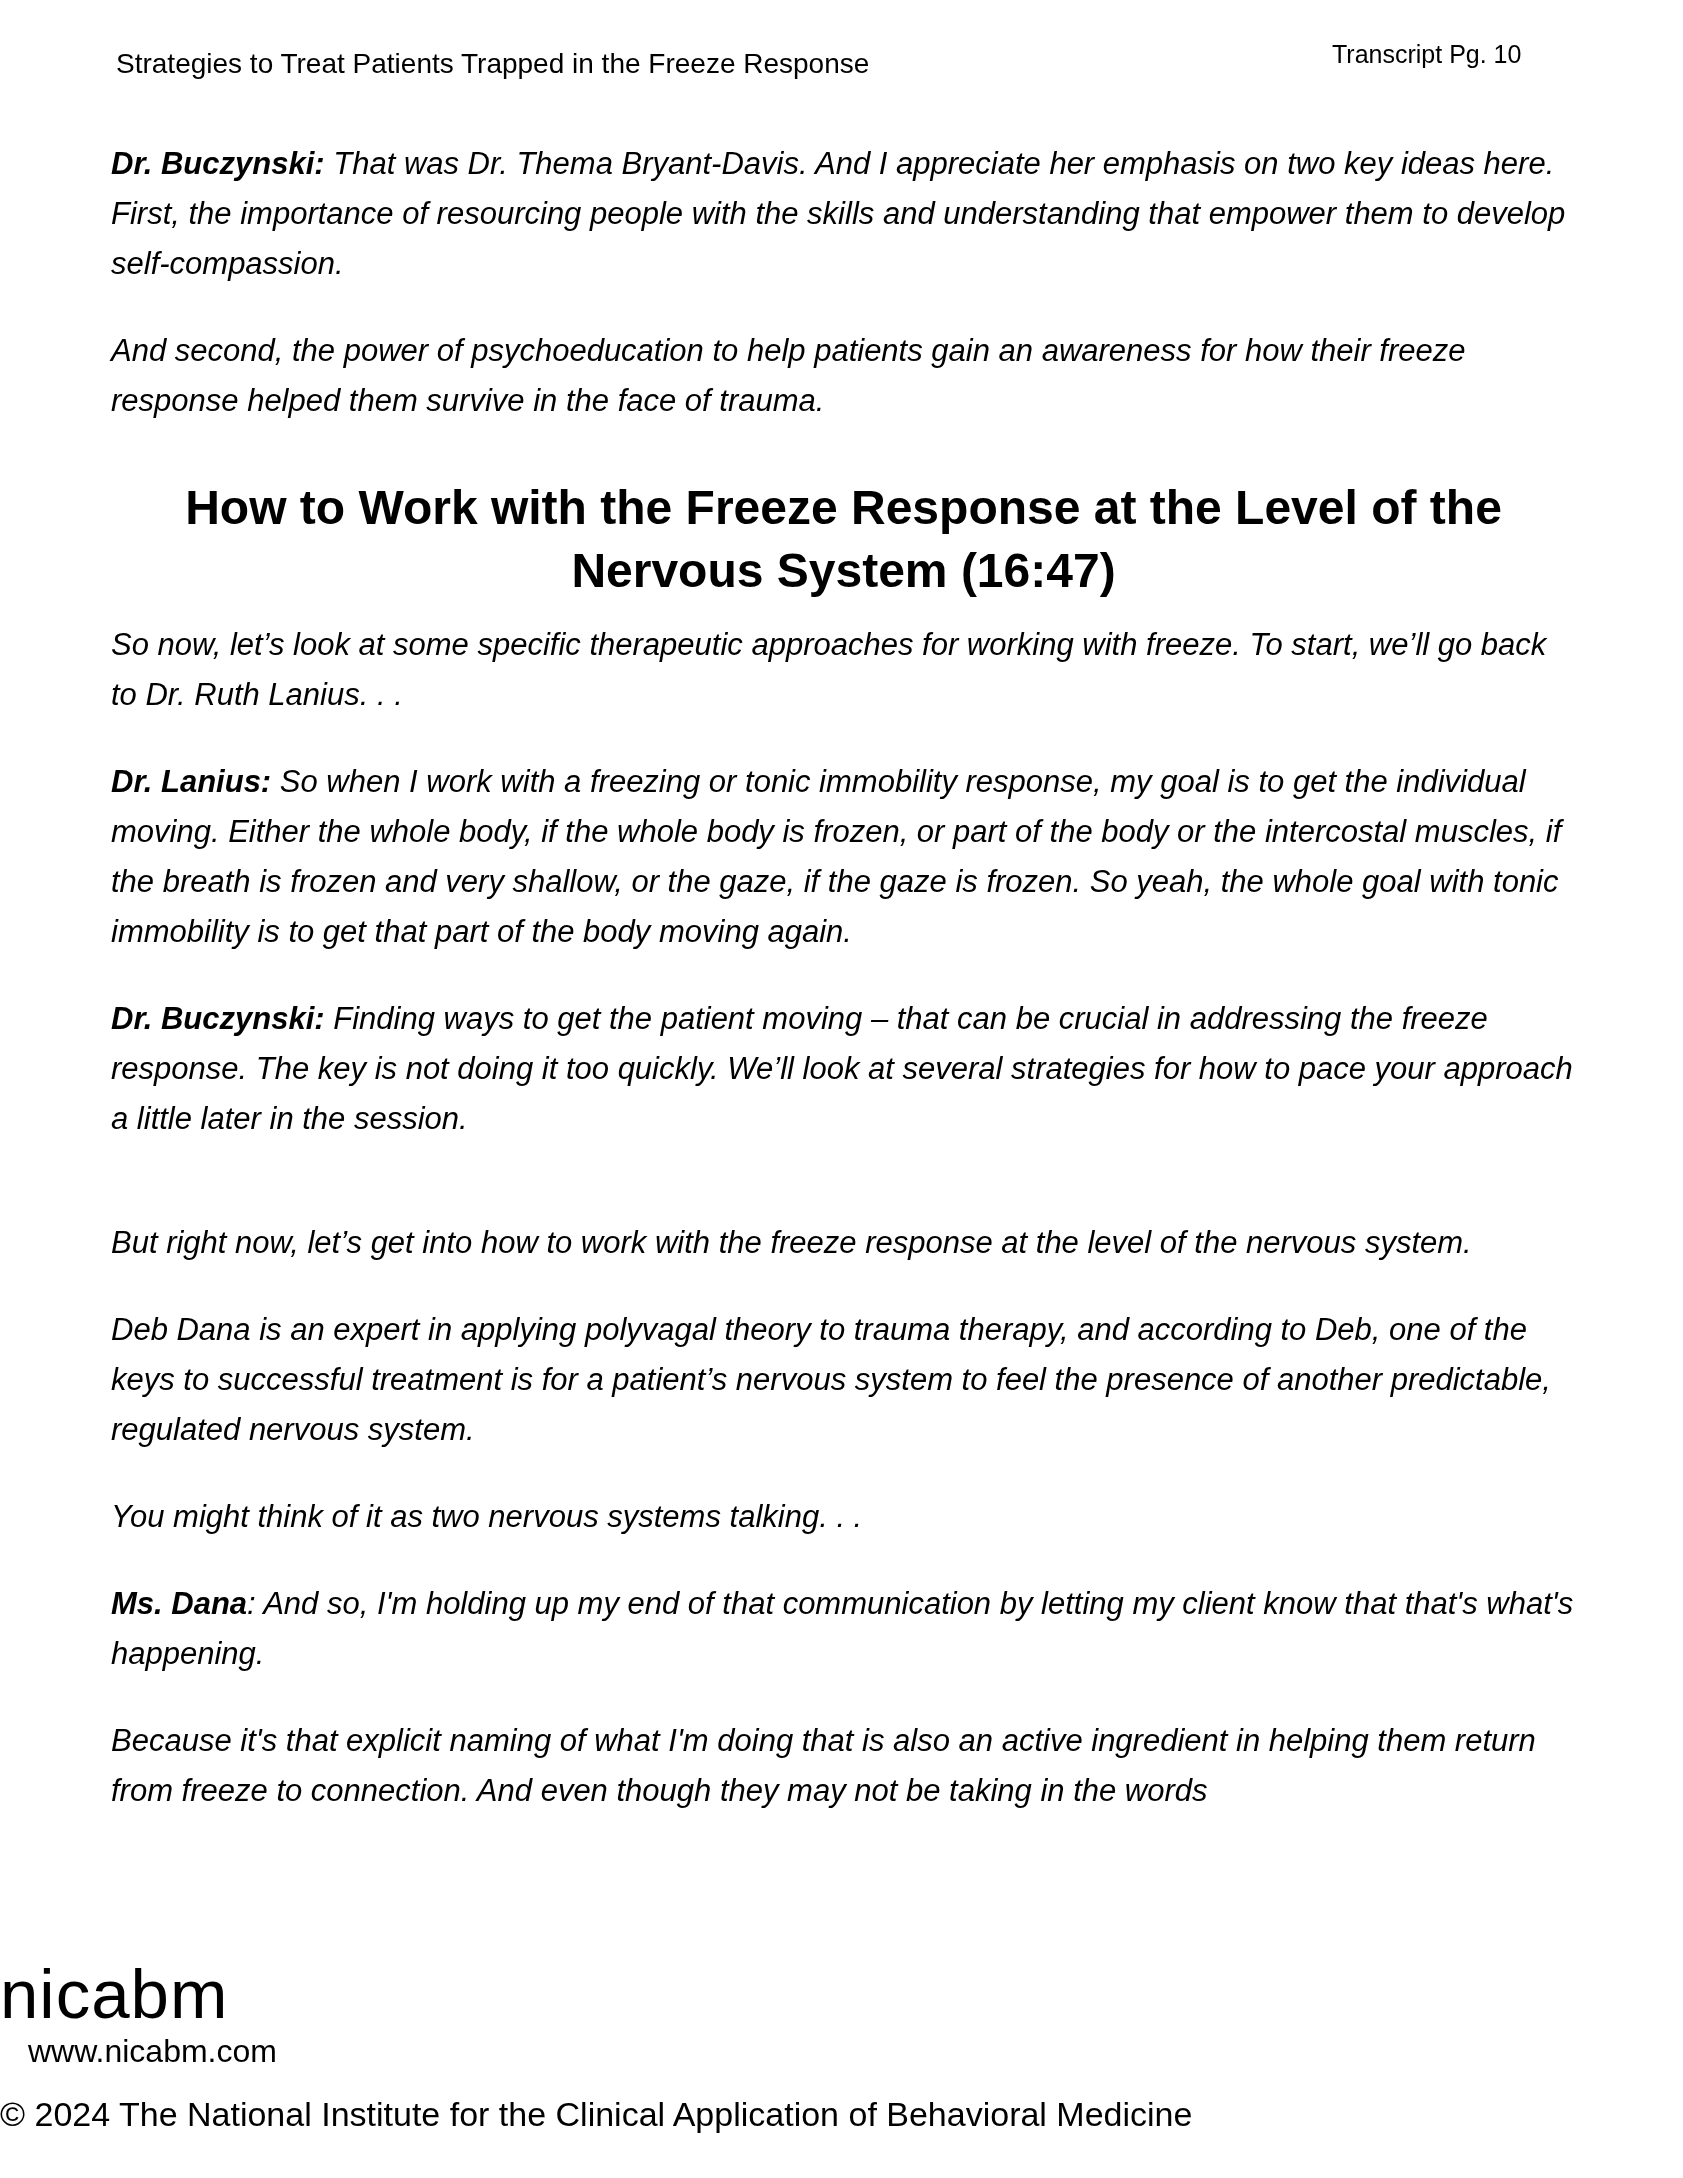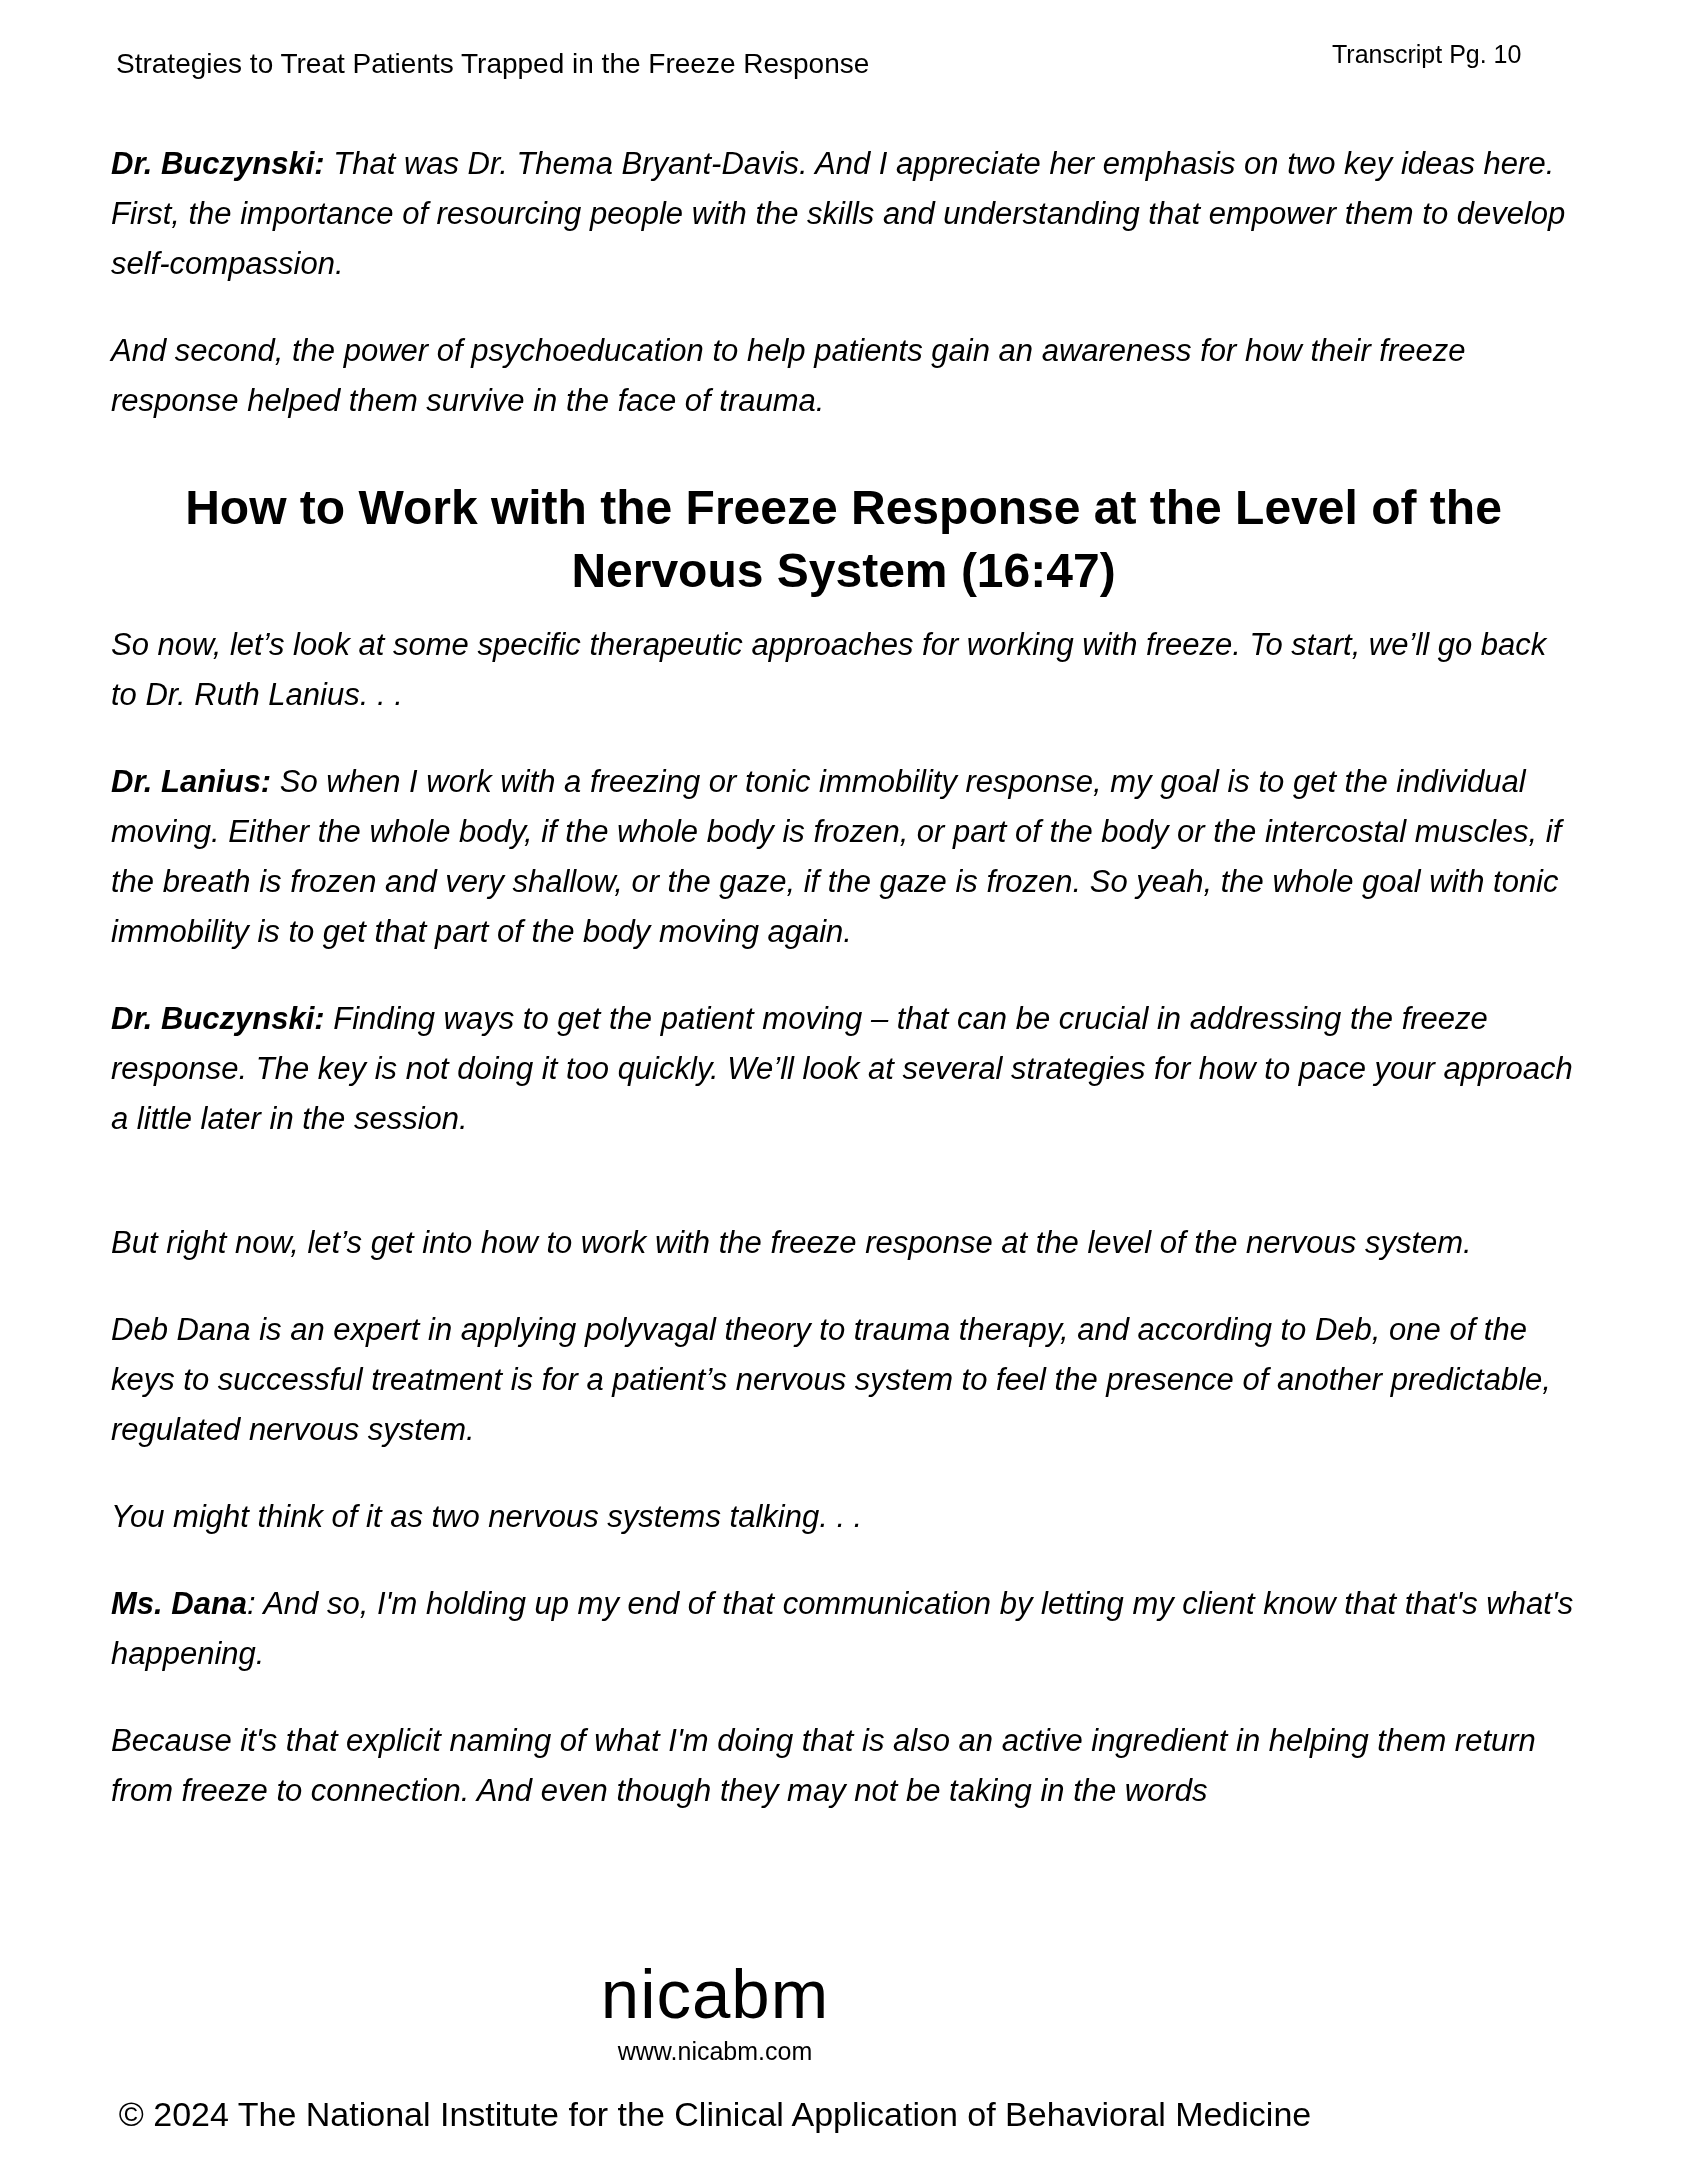--- a/index.html
+++ b/index.html
@@ -20,24 +20,24 @@
     position: absolute; left: 111px; top: 139px; width: 1465px;
     font-size: 31px; line-height: 50px;
   }
   .content p { margin: 0 0 37px 0; font-style: italic; }
   .content b { font-weight: bold; }
   .section-title {
     text-align: center; font-weight: bold; font-size: 48px; line-height: 63px;
     margin: 50px 0 18px 0;
   }
   .footer {
-    position: absolute; left: 0; top: 1955px; width: 1430px; text-align: center;
+    position: absolute; left: 0; top: 1955px; width: 1430px; 
   }
   .logo { font-size: 69px; line-height: 79px; letter-spacing: 1px; }
-  .url { font-size: 25px; line-height: 30px; margin-top: 2px; }
+  .url { font-size: 32px; line-height: 30px; margin-top: 2px; padding-left: 28px; }
   .copy { font-size: 34px; line-height: 40px; margin-top: 28px; }
 </style>
 </head>
 <body>
 
 <div class="hdr-left">Strategies to Treat Patients Trapped in the Freeze Response</div>
 <div class="hdr-right">Transcript Pg. 10</div>
 
 <div class="content">
   <p><b>Dr. Buczynski:</b><span> That was Dr. Thema Bryant-Davis. And I appreciate her emphasis on two key ideas here. First, the importance of resourcing people with the skills and understanding that empower them to develop self-compassion.</span></p>

